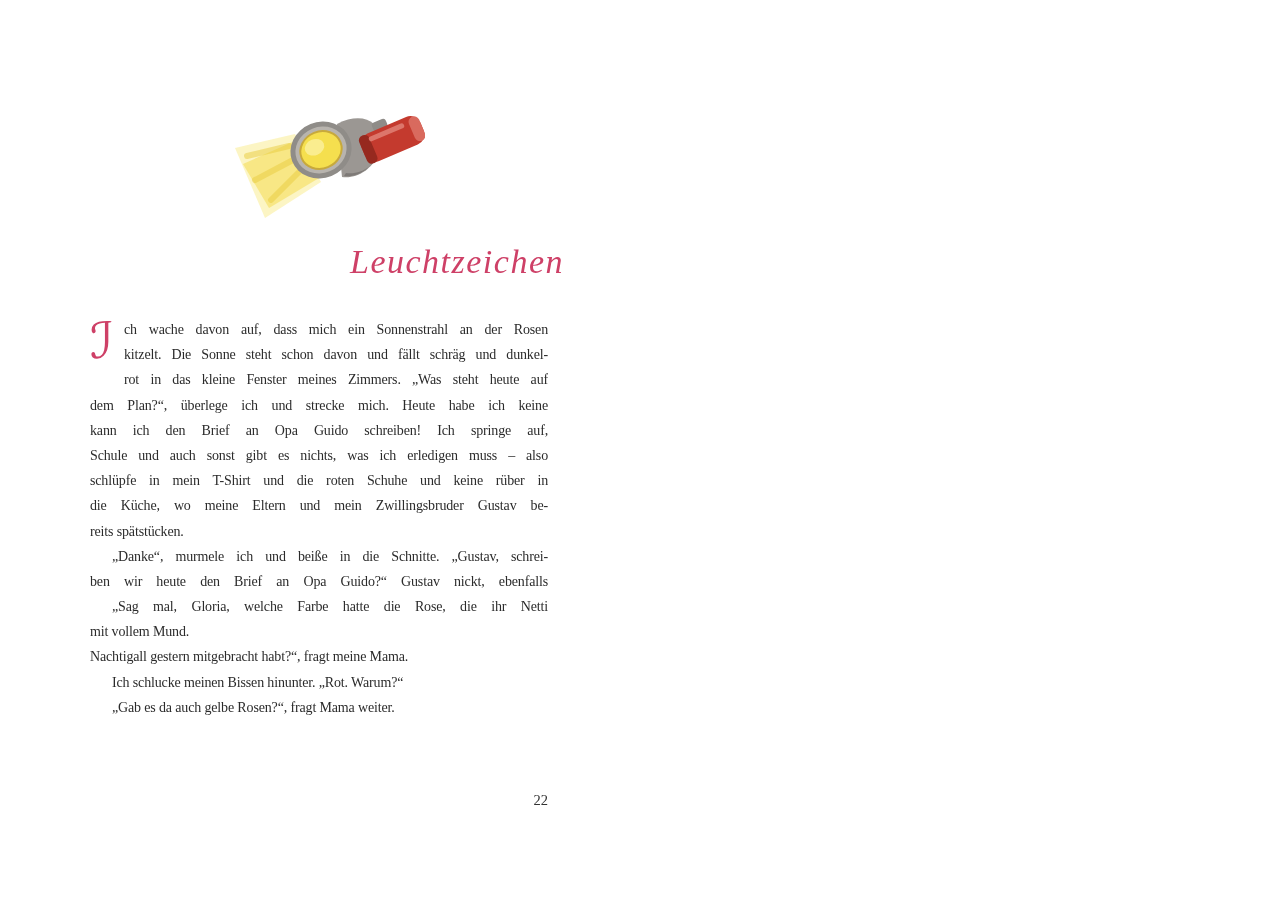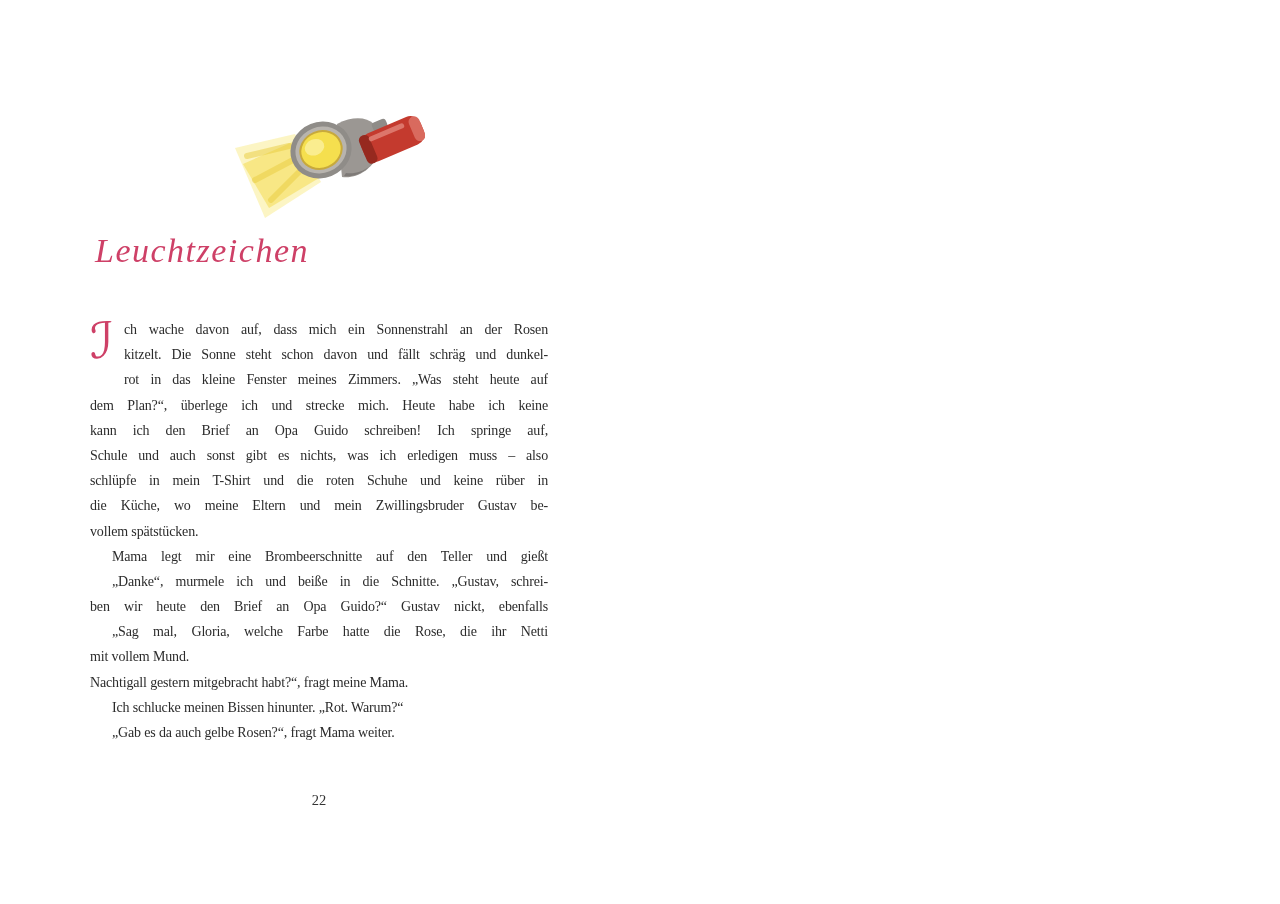--- a/index.html
+++ b/index.html
@@ -23,27 +23,27 @@
   .left-col{left:90px;top:317px;width:458px;}
 
   .dropcap{
     float:left;width:34px;height:50.4px;
     font-family:"DejaVu Sans","DejaVu Serif",sans-serif;
     font-size:50px;line-height:48px;
     color:#ce4067;font-style:normal;
   }
 
   .chapter-title{
-    position:absolute;left:90px;top:227px;width:458px;margin:5px;
-    text-align:left;font-family:"Liberation Serif",serif;font-style:italic;
+    position:absolute;left:90px;top:227px;width:458px;margin:16px;
+    text-align:right;font-family:"Liberation Serif",serif;font-style:italic;
     font-weight:normal;font-size:34px;letter-spacing:1.5px;color:#ce4067;
   }
 
   .pagenum{
-    position:absolute;top:792px;width:458px;text-align:center;
+    position:absolute;top:792px;width:458px;text-align:right;
     font-size:14.5px;color:#333;
   }
   .pagenum.pn-left{left:90px;}
 
   .illu{position:absolute;}
   .illu-flashlight{left:233px;top:84px;width:192px;height:150px;}
 </style>
 </head>
 <body>
 
@@ -85,22 +85,21 @@
   <div class="col left-col">
     <span class="dropcap">ℐ</span>
   <div class="line">ch wache davon auf, dass mich ein Sonnenstrahl an der Rosen</div>
       <div class="line">kitzelt. Die Sonne steht schon davon und fällt schräg und dunkel-</div>
       <div class="line">rot in das kleine Fenster meines Zimmers. „Was steht heute auf</div>
       <div class="line">dem Plan?“, überlege ich und strecke mich. Heute habe ich keine</div>
       <div class="line">kann ich den Brief an Opa Guido schreiben! Ich springe auf,</div>
       <div class="line">Schule und auch sonst gibt es nichts, was ich erledigen muss – also</div>
       <div class="line">schlüpfe in mein T-Shirt und die roten Schuhe und keine rüber in</div>
       <div class="line">die Küche, wo meine Eltern und mein Zwillingsbruder Gustav be-</div>
-      <div class="line end">vollem spätstücken.</div>
-      <div class="line ind">Mama legt mir eine Brombeerschnitte auf den Teller und gießt</div>
+      <div class="line end">reits spätstücken.</div>
       <div class="line ind">„Danke“, murmele ich und beiße in die Schnitte. „Gustav, schrei-</div>
       <div class="line">ben wir heute den Brief an Opa Guido?“ Gustav nickt, ebenfalls</div>
       <div class="line ind">„Sag mal, Gloria, welche Farbe hatte die Rose, die ihr Netti</div>
       <div class="line end">mit vollem Mund.</div>
       <div class="line end">Nachtigall gestern mitgebracht habt?“, fragt meine Mama.</div>
       <div class="line ind end">Ich schlucke meinen Bissen hinunter. „Rot. Warum?“</div>
       <div class="line ind end">„Gab es da auch gelbe Rosen?“, fragt Mama weiter.</div>
     </div>
 
   <div class="pagenum pn-left">22</div>

